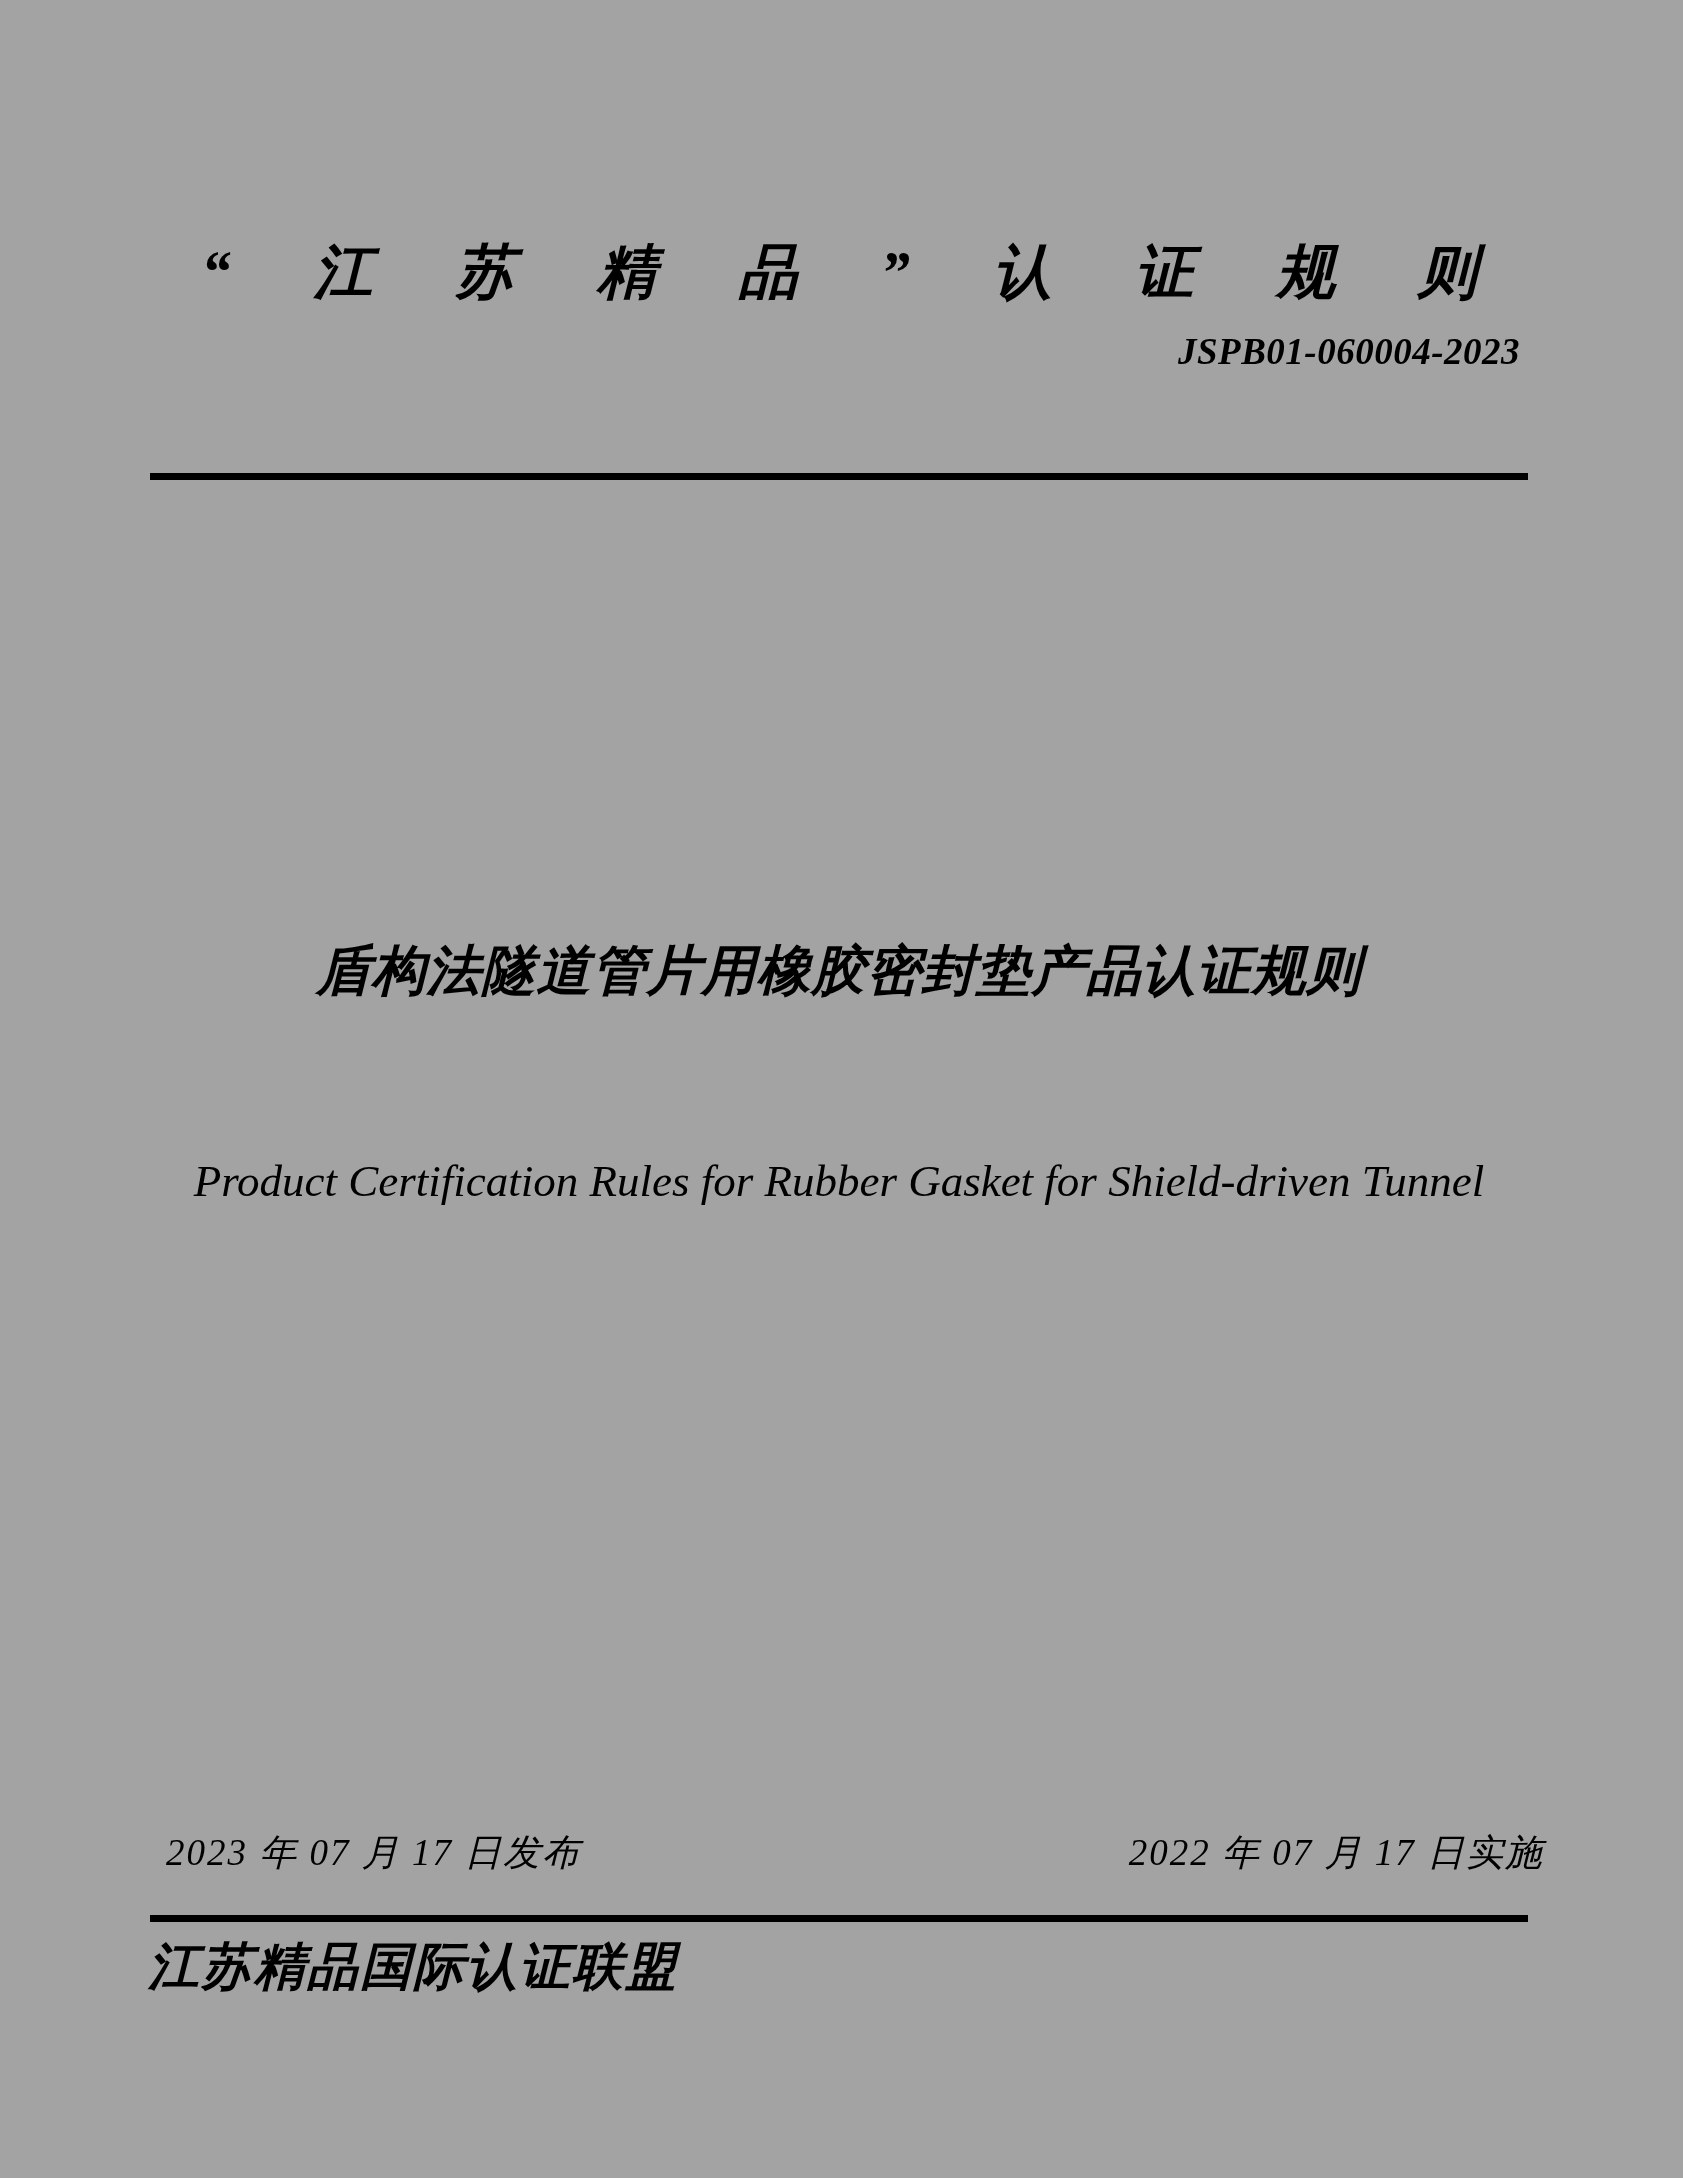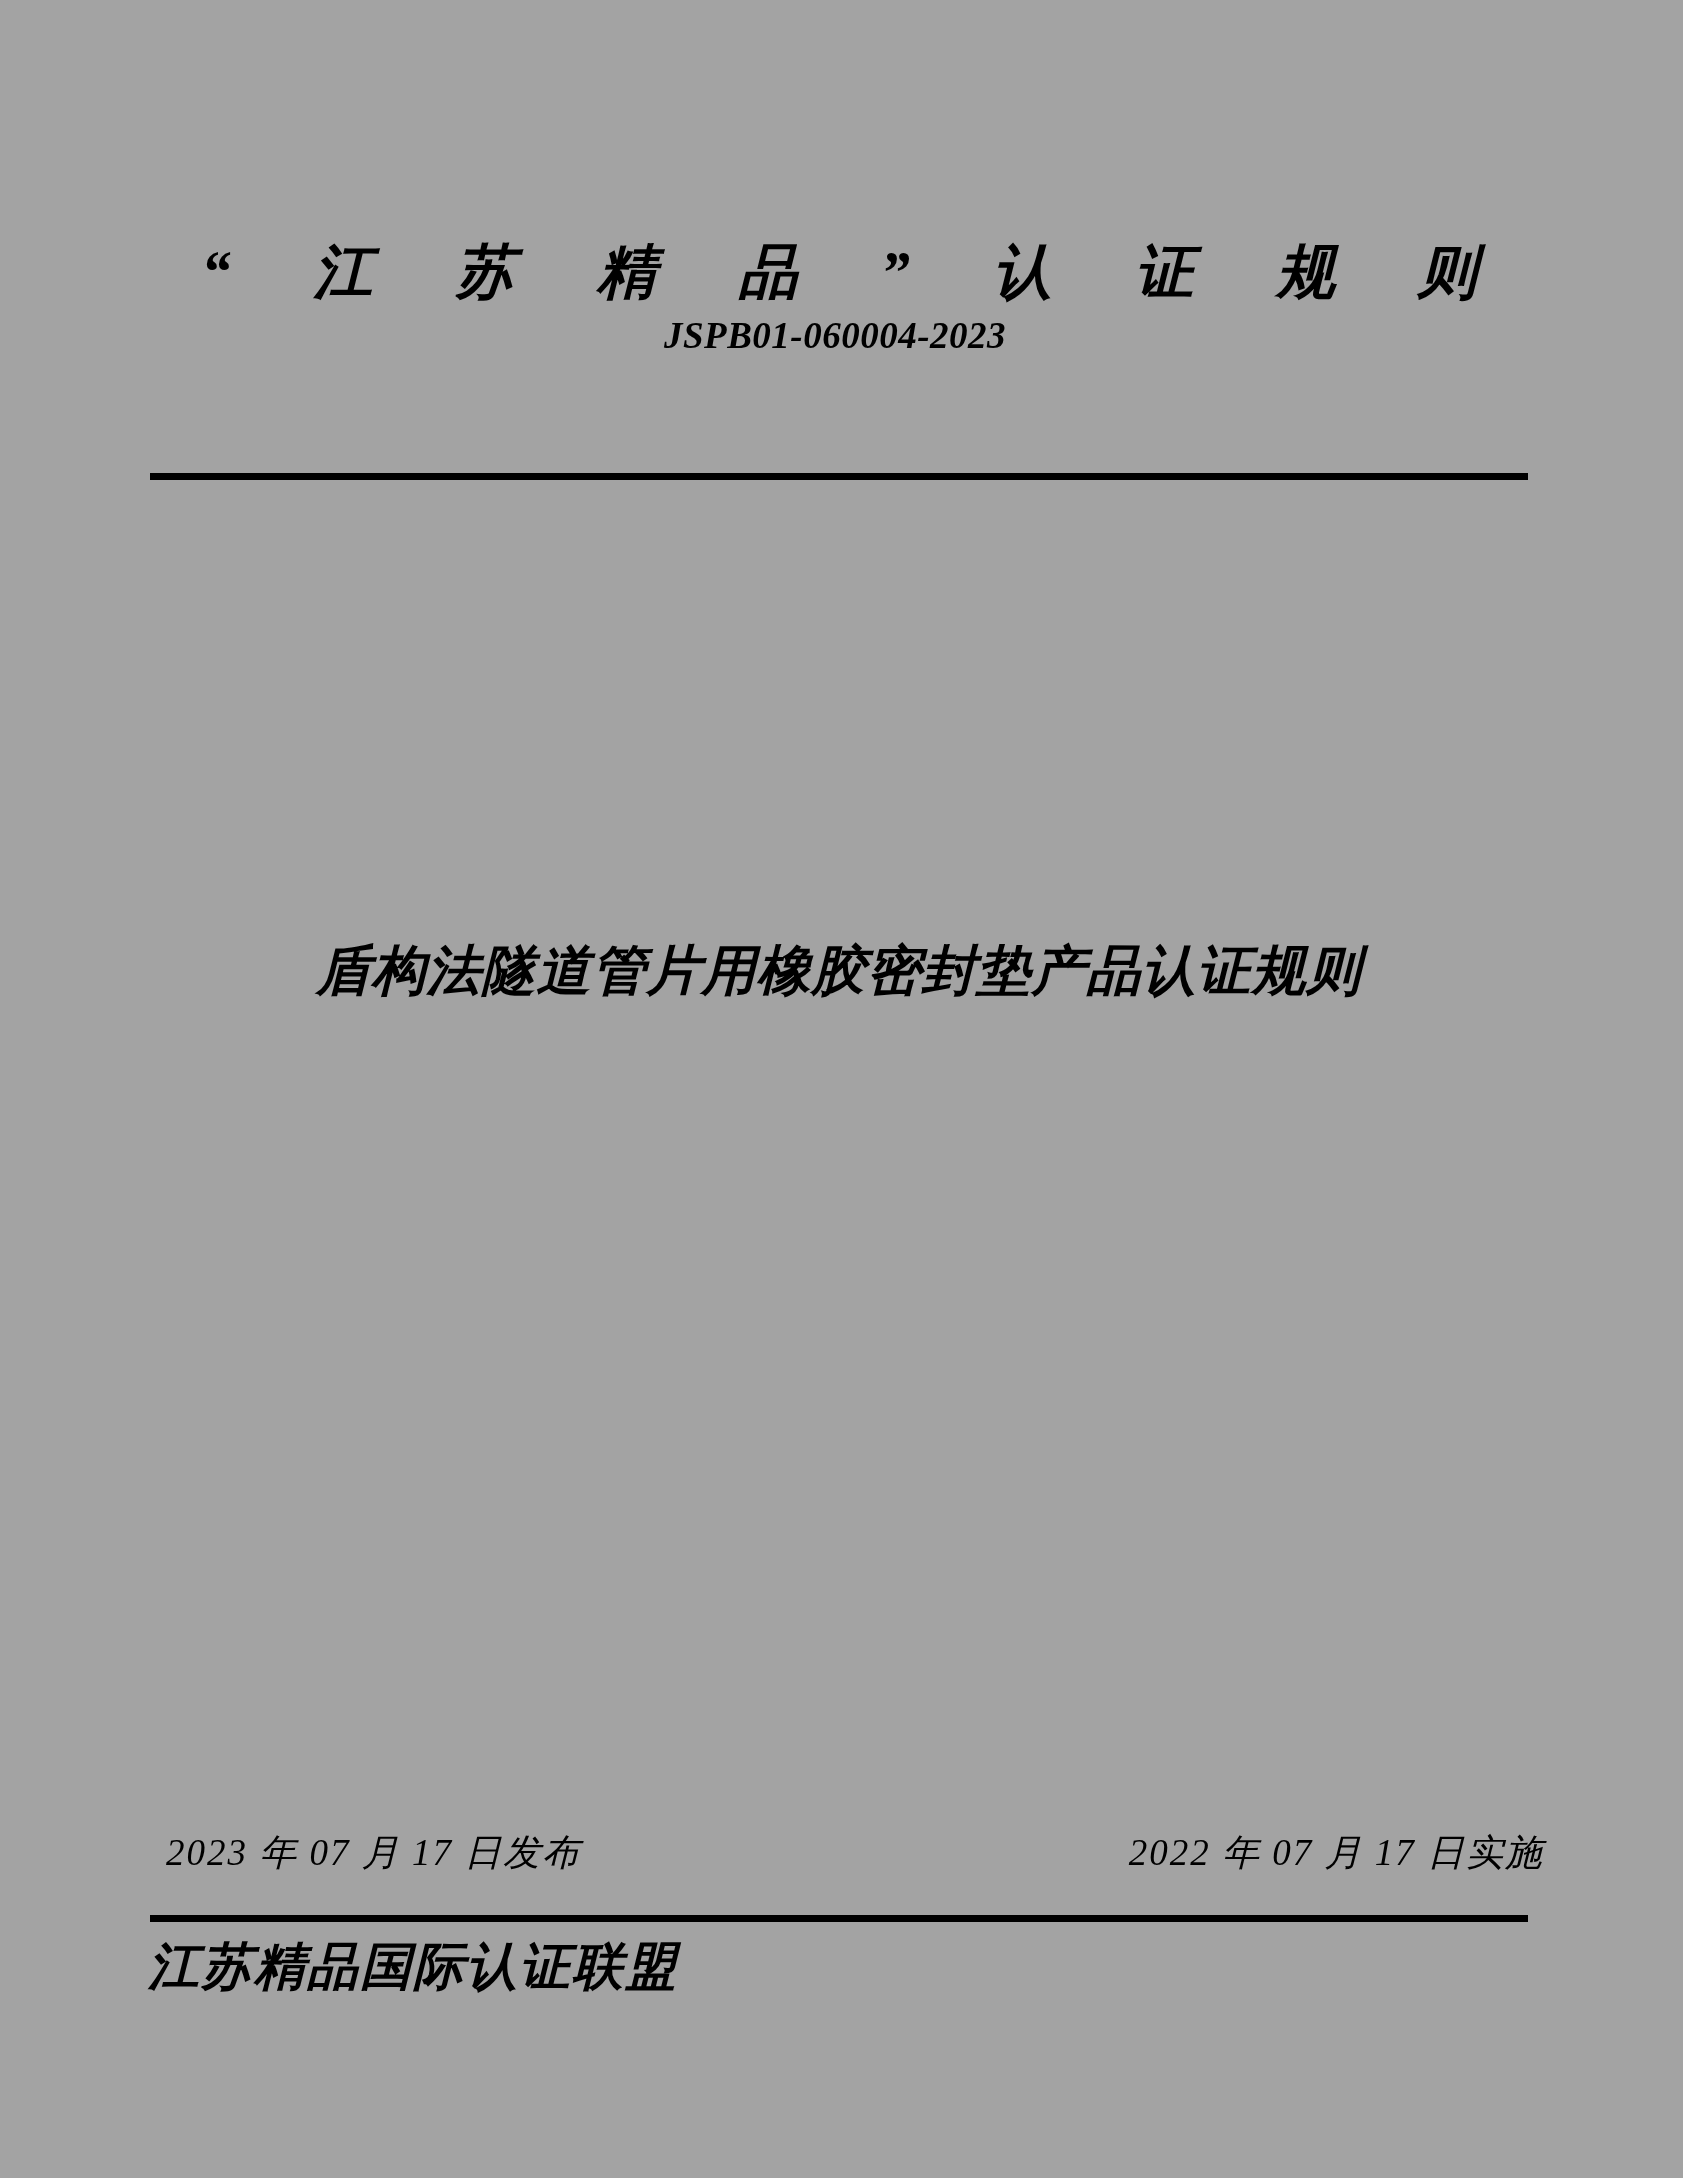--- a/index.html
+++ b/index.html
@@ -30,22 +30,22 @@
     font-size: 59px;
     font-weight: 700;
     letter-spacing: 34px;
     line-height: 1.25;
     text-align: center;
     white-space: nowrap;
     padding-left: 34px; 
     padding-top: 87px;
   }
   .header-docno {
-    margin-top: 4px;
-    text-align: center;
+    margin-top: 20px;
+    text-align: right;
     padding-right: 8px;
     font-family: "Liberation Serif", "DejaVu Serif", serif;
     font-size: 37px;
     font-weight: 700;
     letter-spacing: 0.5px;
     white-space: nowrap;
   }
   .rule-top {
     position: absolute;
     left: 150px;
@@ -127,20 +127,21 @@
 
   <div class="header-zone">
     <div class="header-title">“ 江 苏 精 品 ” 认 证 规 则</div>
     <div class="header-docno">JSPB01-060004-2023</div>
   </div>
 
   <div class="rule-top"></div>
 
   <div class="main-zone">
     <div class="title-cn">盾构法隧道管片用橡胶密封垫产品认证规则</div>
+    <div class="title-en">Product Certification Rules for Rubber Gasket for Shield-driven Tunnel</div>
   </div>
 
   <div class="footer-dates">
     <div class="footer-date">2023 年 07 月 17 日发布</div>
     <div class="footer-date">2022 年 07 月 17 日实施</div>
   </div>
 
   <div class="rule-bottom"></div>
 
   <div class="footer-org">江苏精品国际认证联盟</div>

